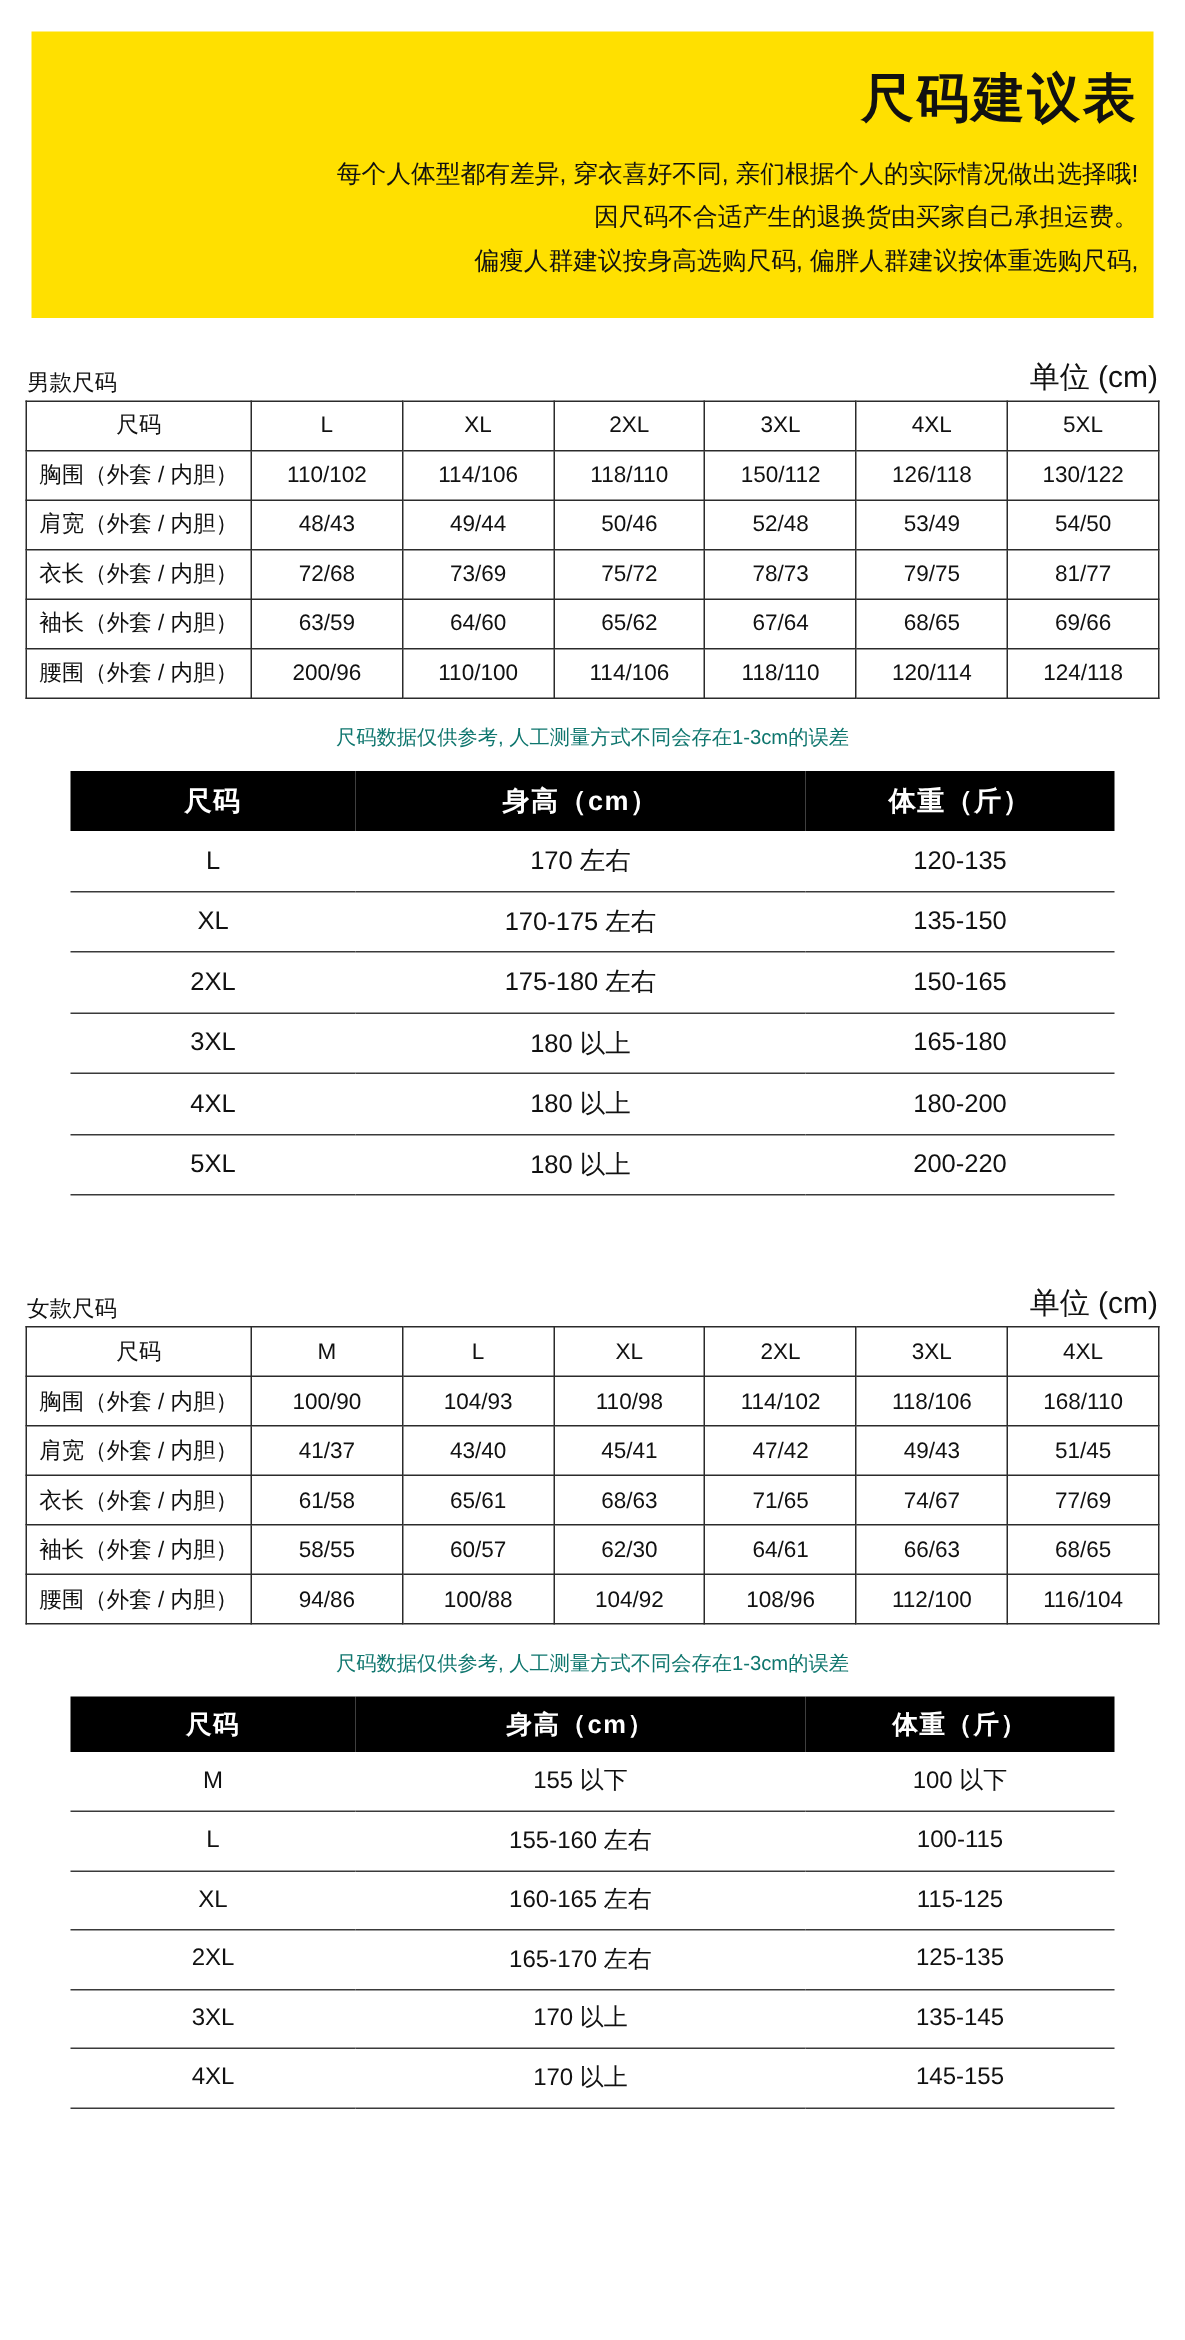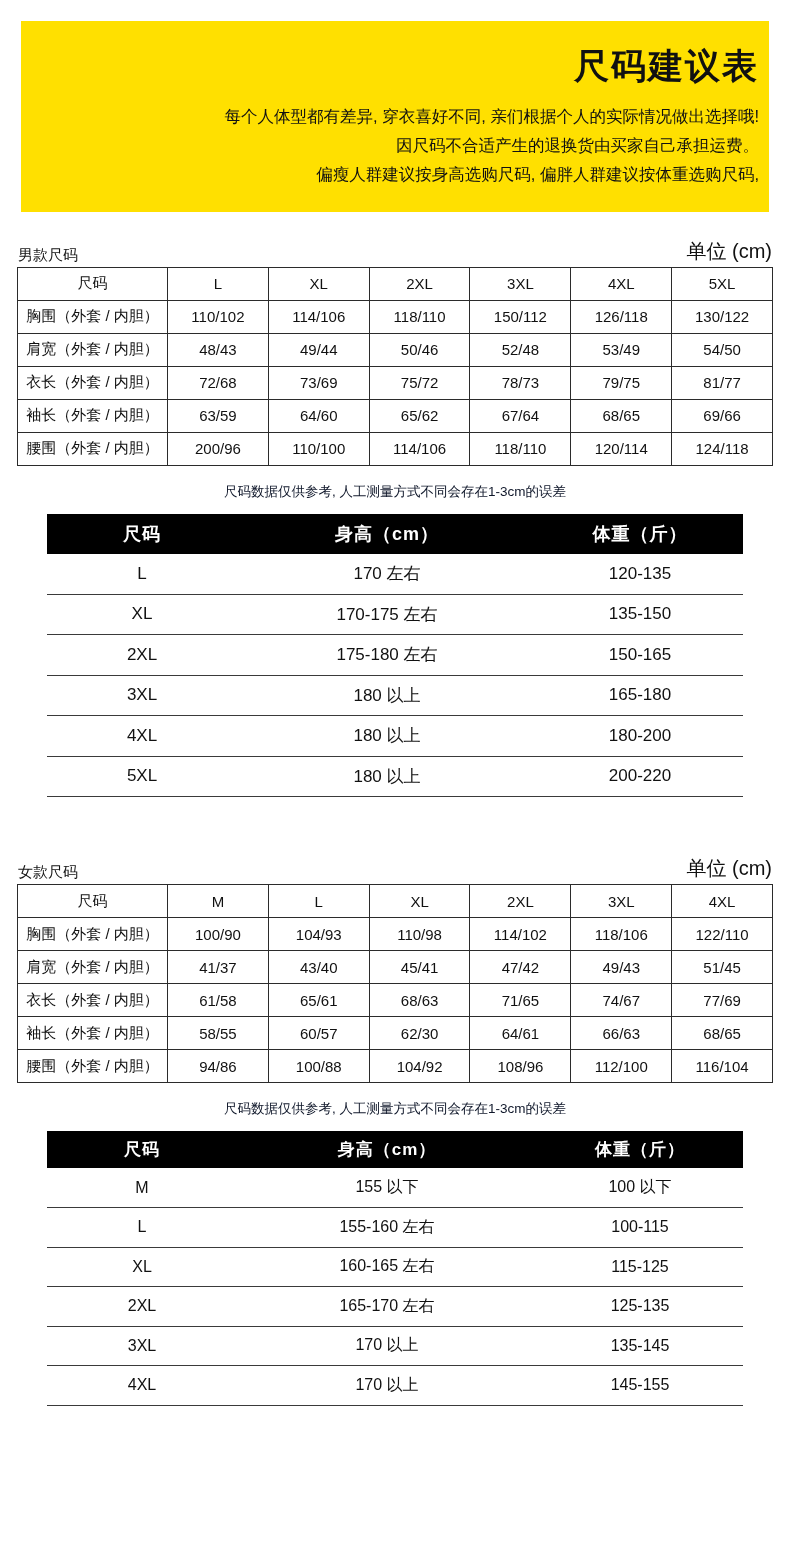--- a/index.html
+++ b/index.html
@@ -67,21 +67,21 @@
     color: #111;
     white-space: nowrap;
     overflow: hidden;
   }
   table.meas col.lbl { width: 150px; }
 
   
   .note {
     text-align: center;
     font-size: 13.5px;
-    color: #0f172a;
+    color: #0f766e;
     margin: 17px 0 13px 0;
   }
 
   
   table.rec {
     border-collapse: collapse;
     width: 696px;
     margin: 0 47px;
     table-layout: fixed;
   }
@@ -274,21 +274,21 @@
     </tr>
   </thead>
   <tbody>
     <tr>
       <td>胸围（外套 / 内胆）</td>
       <td>100/90</td>
       <td>104/93</td>
       <td>110/98</td>
       <td>114/102</td>
       <td>118/106</td>
-      <td>122/110</td>
+      <td>168/110</td>
     </tr>
     <tr>
       <td>肩宽（外套 / 内胆）</td>
       <td>41/37</td>
       <td>43/40</td>
       <td>45/41</td>
       <td>47/42</td>
       <td>49/43</td>
       <td>51/45</td>
     </tr>

